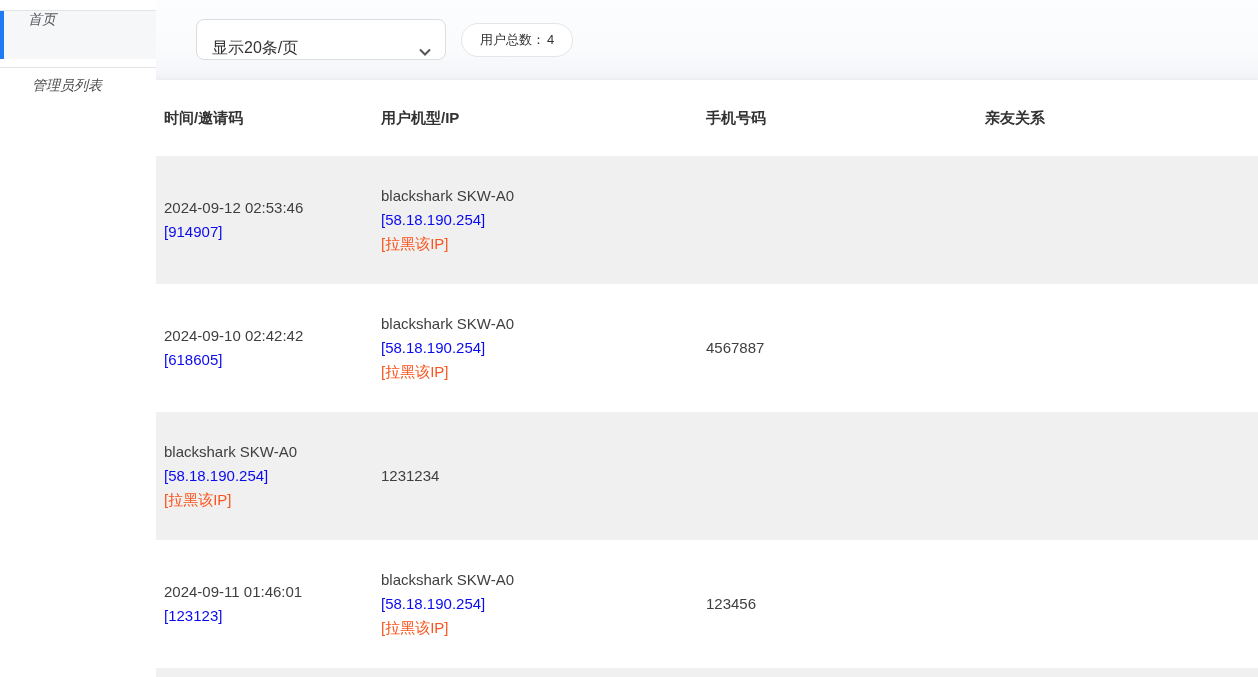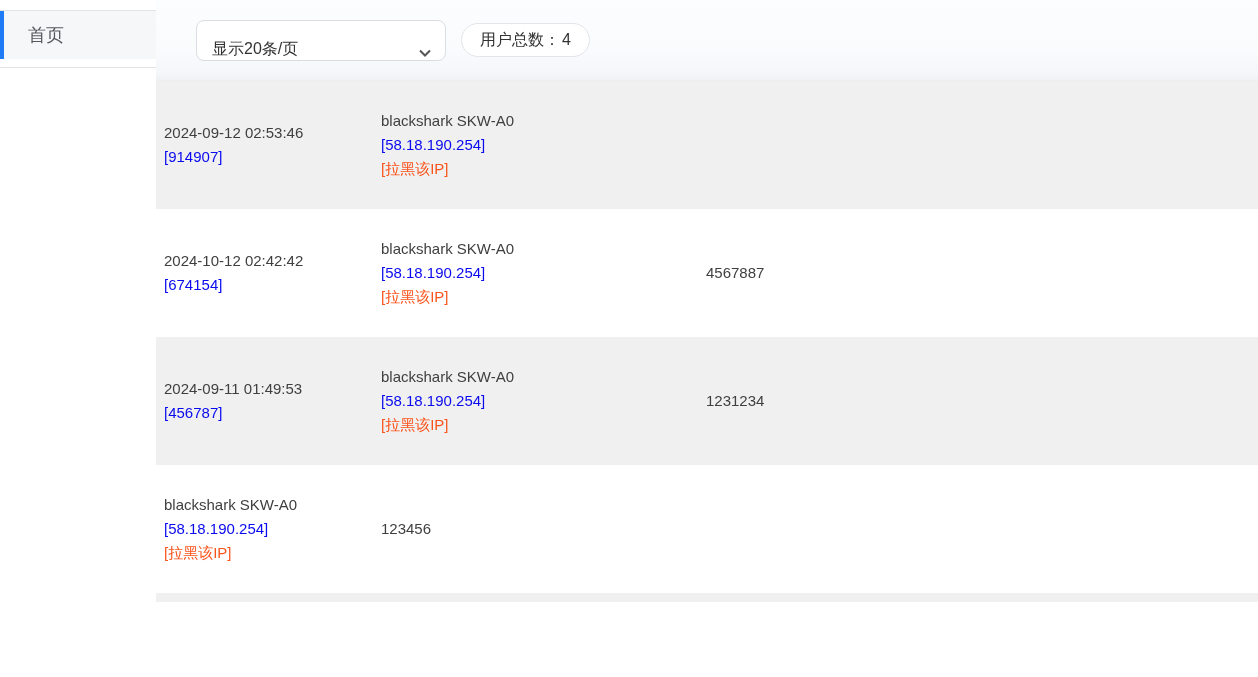--- a/index.html
+++ b/index.html
@@ -10,23 +10,23 @@
   }
   .app { display: flex; width: 1258px; height: 677px; }
 
   
   .sidebar {
     width: 156px; min-width: 156px; height: 100%;
     background: #fff; position: relative; z-index: 2;
   }
   .sidebar-topline { margin-top: 10px; border-top: 1px solid #e2e4e6; }
   .nav-item {
-    height: 48px; display: flex; align-items: center;
-    padding-left: 28px; font-size: 18px; color: #4a4a4a;
-    cursor: pointer; border-left: 4px solid transparent;
+    height: 48px; display: flex; 
+    padding-left: 28px; font-size: 14px; color: #4a4a4a;
+    cursor: pointer; border-left: 4px solid transparent; font-style: italic;
   }
   .nav-item.active {
     background: #f6f7f9;
     border-left: 4px solid var(--accent-blue, #1f7bf5);
     padding-left: 24px;
     color: #55585c;
   }
   .sidebar-divider { margin-top: 8px; border-top: 1px solid #e2e4e6; margin-bottom: 9px; }
 
   
@@ -42,21 +42,21 @@
     background: #fff; border: 1px solid #dadde1; border-radius: 8px;
     display: flex; align-items: flex-end; justify-content: space-between;
     padding: 0 13px 0 15px; cursor: pointer;
   }
   .select-value { font-size: 16px; color: #333; }
   .chevron { width: 14px; height: 14px; stroke: #555; stroke-width: 2; fill: none; }
   .badge {
     margin-left: 15px; height: 34px;
     border: 1px solid #e3e5e9; border-radius: 21px;
     display: flex; align-items: center; padding: 0 18px;
-    font-size: 16px; color: #333; background: #fff;
+    font-size: 13px; color: #333; background: #fff;
   }
   .badge-value { margin-left: 2px; }
 
   
   .grid-cols {
     display: grid;
     grid-template-columns: 217px 325px 279px 1fr;
     padding-left: 8px;
   }
   .thead {
@@ -78,81 +78,90 @@
 <body>
 
 <div class="app">
 
   <aside class="sidebar">
     <div class="sidebar-topline"></div>
     <div class="nav-item active">
       <span>首页</span>
     </div>
     <div class="sidebar-divider"></div>
+    <div class="nav-item">
+      <span>管理员列表</span>
+    </div>
   </aside>
 
   <main class="main">
 
     <div class="topbar">
       <div class="select-box">
         <span class="select-value">显示20条/页</span>
         <svg class="chevron" viewBox="0 0 14 14">
             <polyline points="2,4.5 7,9.5 12,4.5"></polyline>
           </svg>
       </div>
       <div class="badge">
         <span>用户总数：</span>
         <span class="badge-value">4</span>
       </div>
     </div>
 
     <div>
+      <div class="thead grid-cols">
+        <div>时间/邀请码</div>
+        <div>用户机型/IP</div>
+        <div>手机号码</div>
+        <div>亲友关系</div>
+      </div>
 
       <div class="row stripe grid-cols">
         <div class="cell">
           <div>2024-09-12 02:53:46</div>
           <a class="link blue">[914907]</a>
         </div>
         <div class="cell">
           <div>blackshark SKW-A0</div>
           <div><a class="link blue">[58.18.190.254]</a></div>
           <div><a class="link orange">[拉黑该IP]</a></div>
         </div>
         <div class="cell"><span></span></div>
       </div>
 
       <div class="row grid-cols">
         <div class="cell">
-          <div>2024-10-12 02:42:42</div>
-          <a class="link blue">[674154]</a>
+          <div>2024-09-10 02:42:42</div>
+          <a class="link blue">[618605]</a>
         </div>
         <div class="cell">
           <div>blackshark SKW-A0</div>
           <div><a class="link blue">[58.18.190.254]</a></div>
           <div><a class="link orange">[拉黑该IP]</a></div>
         </div>
         <div class="cell"><span>4567887</span></div>
         <div class="cell"><span></span></div>
       </div>
 
       <div class="row stripe grid-cols">
         <div class="cell">
-          <div>2024-09-11 01:49:53</div>
-          <a class="link blue">[456787]</a>
-        </div>
-        <div class="cell">
           <div>blackshark SKW-A0</div>
           <div><a class="link blue">[58.18.190.254]</a></div>
           <div><a class="link orange">[拉黑该IP]</a></div>
         </div>
         <div class="cell"><span>1231234</span></div>
         <div class="cell"><span></span></div>
       </div>
 
       <div class="row grid-cols">
+        <div class="cell">
+          <div>2024-09-11 01:46:01</div>
+          <a class="link blue">[123123]</a>
+        </div>
         <div class="cell">
           <div>blackshark SKW-A0</div>
           <div><a class="link blue">[58.18.190.254]</a></div>
           <div><a class="link orange">[拉黑该IP]</a></div>
         </div>
         <div class="cell"><span>123456</span></div>
         <div class="cell"><span></span></div>
       </div>
 
       <div class="partial-row"></div>

